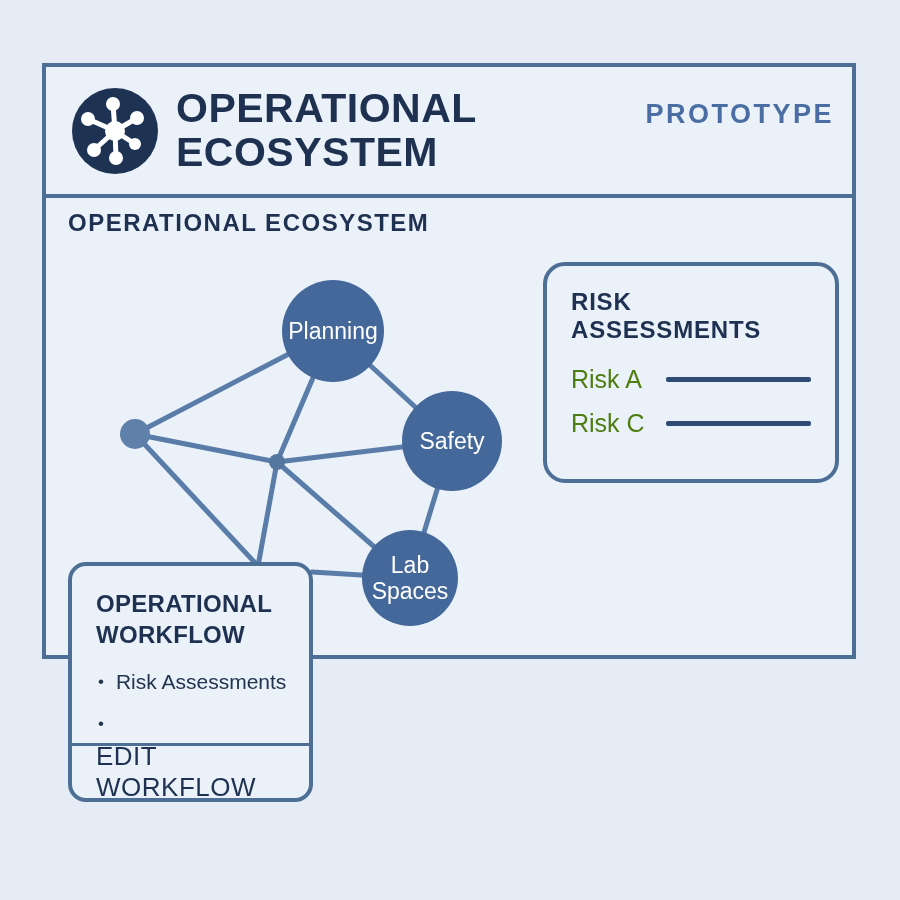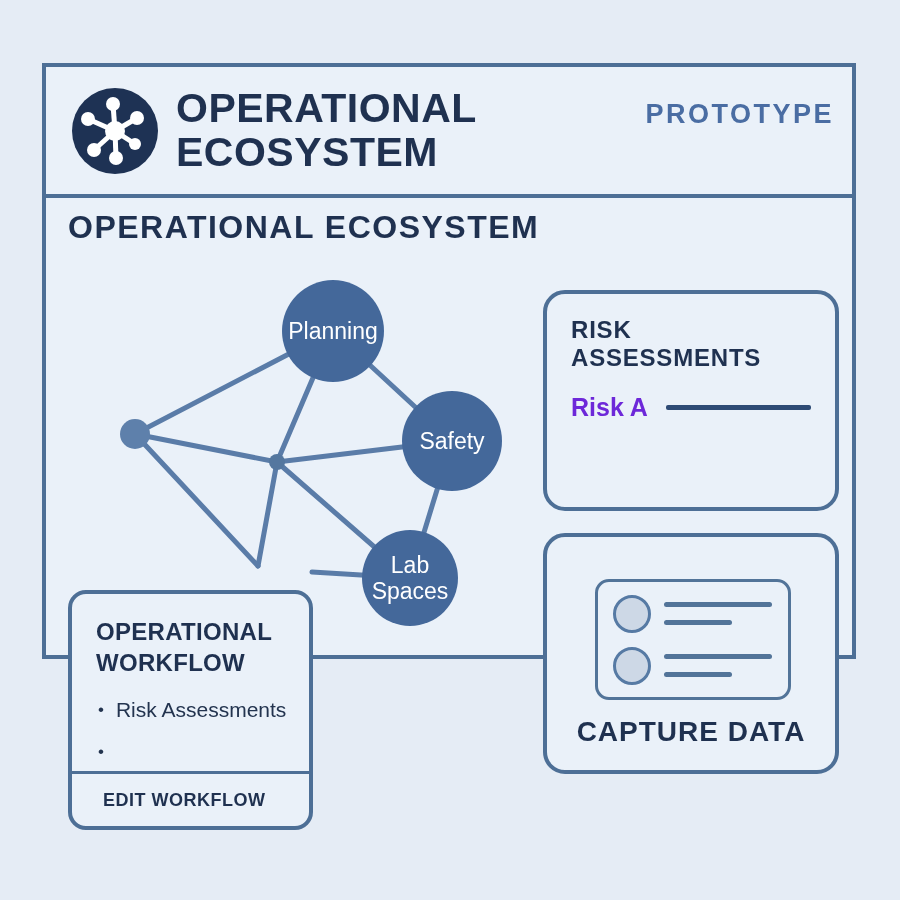--- a/index.html
+++ b/index.html
@@ -9,45 +9,45 @@
          box-sizing:border-box;border:4px solid #4d6f96;background:#eaf1f9;}
   
   .header{position:absolute;left:0;top:0;width:100%;height:131px;
           box-sizing:border-box;border-bottom:4px solid #4d6f96;}
   .logo{position:absolute;left:26px;top:21px;width:86px;height:86px;}
   .title{position:absolute;left:130px;top:19px;font-size:41px;font-weight:800;
          line-height:44px;letter-spacing:0.5px;color:#1f3150;}
   .badge{position:absolute;right:18px;top:32px;font-size:27px;font-weight:700;
          letter-spacing:2.5px;color:#4a6da3;}
   
-  .section-title{position:absolute;left:22px;top:142px;font-size:32px;
+  .section-title{position:absolute;left:22px;top:142px;font-size:24px;
                  font-weight:700;letter-spacing:1.5px;color:#1f3150;z-index:2;}
   .diagram{position:absolute;left:0;top:0;width:806px;height:764px;z-index:1;}
   
   .panel{position:absolute;box-sizing:border-box;border:4px solid #4d6f96;
-         border-radius:22px;background:#eaf1f9;z-index:2;margin-top:28px;}
+         border-radius:22px;background:#eaf1f9;z-index:2;}
   
   .risk{left:497px;top:195px;width:296px;height:221px;padding:22px 24px 0 24px;}
   .risk h2{margin:0;font-size:24px;font-weight:700;letter-spacing:0.8px;color:#1f3150;}
   .risk-row{display:flex;align-items:center;height:44px;}
   .risk-row:first-of-type{margin-top:13px;}
-  .risk-label{width:96px;font-size:25px;font-weight:700;color:#6d28d9;}
+  .risk-label{width:96px;font-size:25px;font-weight:400;color:#4d7c0f;}
   .risk-bar{width:146px;height:5px;background:#2e4b75;border-radius:2px;}
   
   .criteria{left:22px;top:495px;width:245px;height:240px;border-radius:18px;}
   .criteria-body{padding:22px 22px 0 24px;}
   .criteria h2{margin:0;font-size:24px;font-weight:700;line-height:31px;
                letter-spacing:0.3px;color:#1f3150;}
   .bullet-row{display:flex;align-items:center;margin-top:20px;font-size:21px;
               font-weight:500;color:#23344f;}
   .bullet-dot{font-size:17px;margin:0 12px 0 2px;color:#23344f;}
   .criteria-footer{position:absolute;left:0;bottom:0;width:100%;height:55px;
                    box-sizing:border-box;border-top:3px solid #4d6f96;
-                   display:flex;align-items:center;padding-left:31px;
-                   font-size:18px;font-weight:700;letter-spacing:0.5px;color:#1f3150;
+                   display:flex;align-items:center;padding-left:24px;
+                   font-size:26px;font-weight:400;letter-spacing:0.5px;color:#1f3150;
                    cursor:pointer;}
   
   .capture{left:497px;top:438px;width:296px;height:241px;cursor:pointer;}
   .capture-card{position:absolute;left:48px;top:42px;width:196px;height:121px;
                 box-sizing:border-box;border:3.5px solid #527499;border-radius:14px;
                 display:flex;flex-direction:column;justify-content:center;gap:14px;
                 padding-left:15px;}
   .cap-row{display:flex;align-items:center;gap:13px;}
   .cap-circle{width:38px;height:38px;border-radius:50%;background:#cdd8e6;
               border:3.5px solid #567aa4;box-sizing:border-box;flex:0 0 auto;}
@@ -113,52 +113,37 @@
       <circle cx="364" cy="511" r="48" fill="#44689a"></circle>
       <text x="364" y="511" fill="#ffffff" font-size="23" text-anchor="middle"><tspan x="364" y="506">Lab</tspan><tspan x="364" y="532">Spaces</tspan></text>
     </svg>
 
   <div class="panel risk">
     <h2>RISK ASSESSMENTS</h2>
     <div class="risk-row">
       <span class="risk-label">Risk A</span>
       <span class="risk-bar"></span>
     </div>
+    <div class="risk-row">
+      <span class="risk-label">Risk C</span>
+      <span class="risk-bar"></span>
+    </div>
   </div>
 
   <div class="panel criteria">
     <div class="criteria-body">
       <h2>
         <div>OPERATIONAL</div>
         <div>WORKFLOW</div>
       </h2>
       <div class="bullet-row">
         <span class="bullet-dot">•</span>
         <span>Risk Assessments</span>
       </div>
       <div class="bullet-row">
         <span class="bullet-dot">•</span>
       </div>
     </div>
     <div class="criteria-footer">EDIT WORKFLOW</div>
   </div>
 
-  <div class="panel capture">
-    <div class="capture-card">
-      <div class="cap-row">
-        <span class="cap-circle"></span>
-        <span class="cap-lines">
-          <span class="cap-line long"></span>
-          <span class="cap-line short"></span>
-        </span>
-      </div>
-      <div class="cap-row">
-        <span class="cap-circle"></span>
-        <span class="cap-lines">
-          <span class="cap-line long"></span>
-          <span class="cap-line short"></span>
-        </span>
-      </div>
-    </div>
-    <div class="capture-label">CAPTURE DATA</div>
-  </div>
 
 </div>
 
 </body></html>

